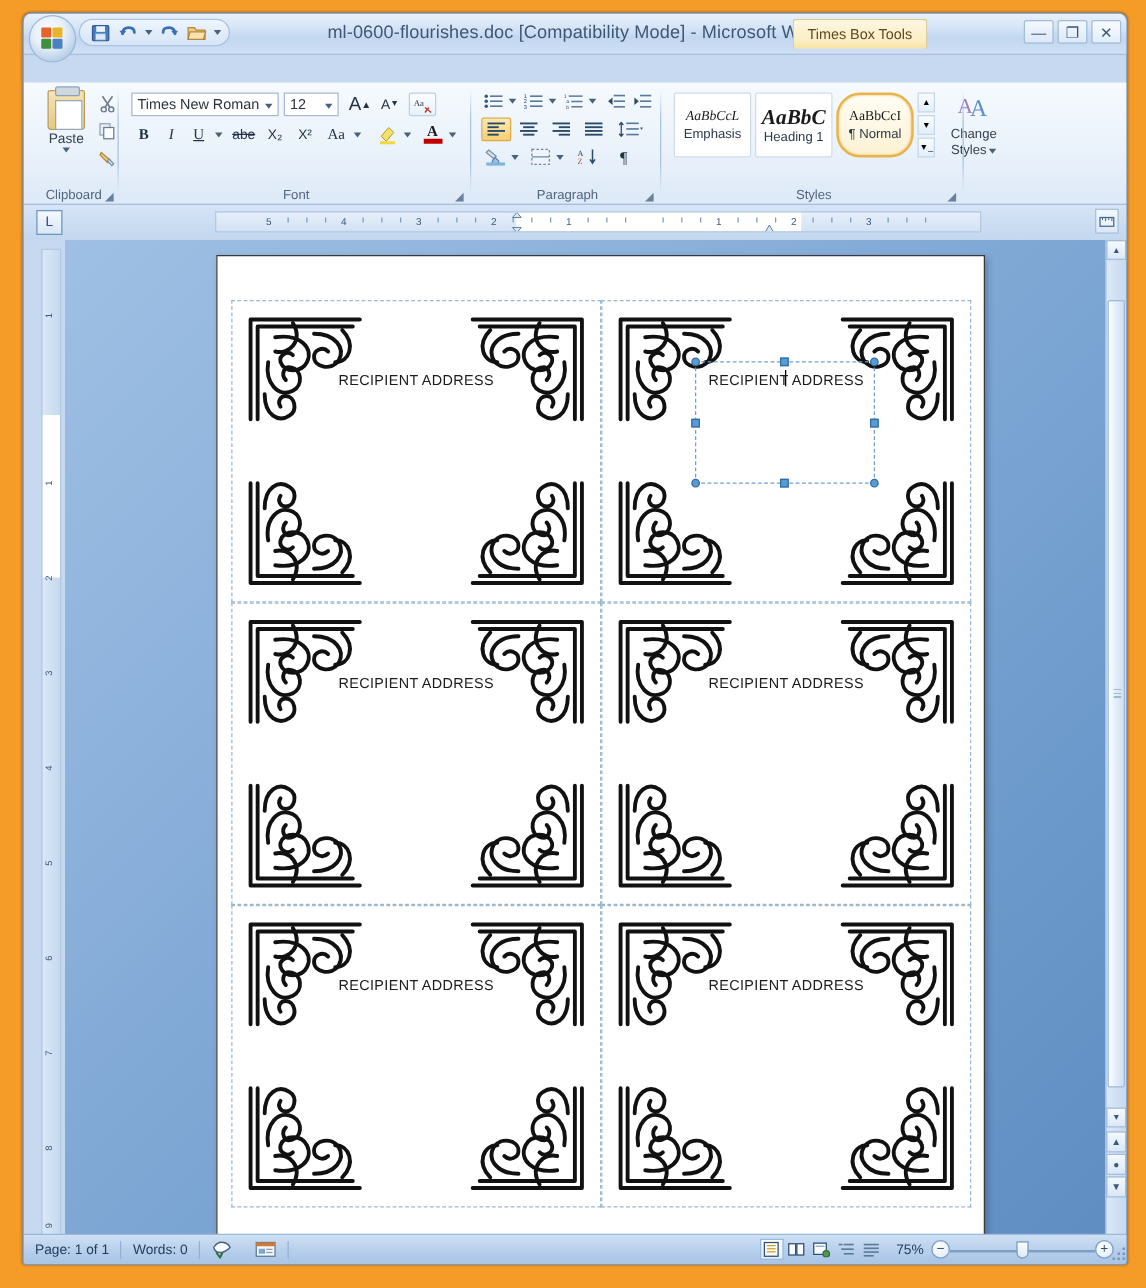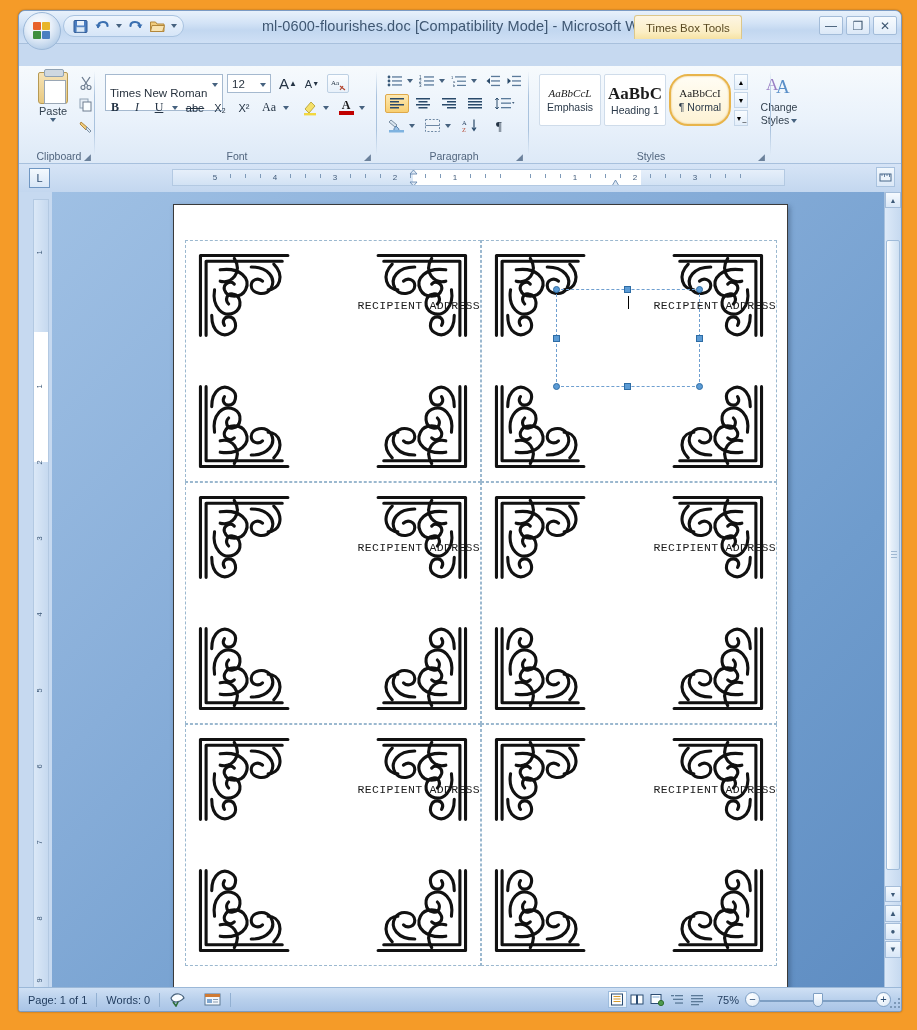--- a/index.html
+++ b/index.html
@@ -246,22 +246,22 @@
     display: grid; grid-template-columns: 1fr 1fr; grid-template-rows: 1fr 1fr 1fr;
   }
   .label-cell {
     position: relative;
     border: 1px dashed #9bb8cf;
     overflow: hidden;
   }
   .label-cell .frame-svg { position:absolute; left:6px; top:6px; width:calc(100% - 12px); height:calc(100% - 12px); }
   .lbl-text {
     position: absolute; left: 0; right: 0; top: 24%;
-    text-align: right;
-    font-family: Liberation Mono, monospace;
+    text-align: center;
+    font-family: Liberation Sans, sans-serif;
     font-size: 11.5px; color: #1c1c1c; letter-spacing: .3px;
   }
 
   
   #textbox-sel {
     position:absolute; left: 25%; top: 20%; width: 49%; height: 41%;
     border: 1px dashed #6f9fd0;
   }
   .handle { position:absolute; width:7px; height:7px; background:#5b9bd5; border:1px solid #2e6ca4; }
   .handle.round { border-radius:50%; }
@@ -400,21 +400,21 @@
             <path d="M2 2 L9 8 L7 10 L1 4 Z" fill="#f0cc7d" stroke="#b2873b"></path>
             <path d="M8 7 L12 11 L10.5 12.5 L7 9 Z" fill="#d8e4ef" stroke="#7b8fa3"></path>
           </svg>
       </div>
       <div class="glabel">Clipboard</div>
       <div class="dl" style="right:4px;">◢</div>
       <div class="gsep" style="right:0;"></div>
     </div>
 
     <div class="rgroup" id="g-font">
-      <div class="ctl" style="left:8px;top:8px;width:118px;height:37px;padding-left:4px;">
+      <div class="ctl" style="left:8px;top:8px;width:118px;height:19px;padding-left:4px;">
         <span>Times New Roman</span>
         <span class="arw" style="position:absolute;right:4px;top:8px;"></span>
       </div>
       <div class="ctl" style="left:130px;top:8px;width:44px;height:19px;padding-left:4px;">
         <span>12</span>
         <span class="arw" style="position:absolute;right:4px;top:8px;"></span>
       </div>
       <div class="rbtn" style="left:180px;top:8px;width:22px;height:19px;font-size:15px;">
         <span>A</span>
           <sup style="font-size:8px;">▲</sup>
@@ -597,21 +597,21 @@
       <div class="dl" style="right:6px;">◢</div>
       <div class="gsep" style="right:0;"></div>
     </div>
 
     <div class="rgroup" id="g-styles">
       <div class="style-card" style="left:8px;">
         <span class="sc-sample" style="font-family:'Liberation Serif',serif;font-style:italic;">AaBbCcL</span>
         <span class="sc-name">Emphasis</span>
       </div>
       <div class="style-card" style="left:73px;">
-        <span class="sc-sample" style="font-family:'Liberation Serif',serif;font-weight:bold;font-size:17px;">AaBbC</span>
+        <span class="sc-sample" style="font-family:'Liberation Serif',serif;font-weight:bold;font-size:17px;font-style:italic;">AaBbC</span>
         <span class="sc-name">Heading 1</span>
       </div>
       <div class="style-card sel" style="left:138px;border-radius:19px;">
         <span class="sc-sample" style="font-family:'Liberation Serif',serif;">AaBbCcI</span>
         <span class="sc-name">¶ Normal</span>
       </div>
       <div class="scroll-stack" style="left:203px;">
         <div class="ss-b">▲</div>
         <div class="ss-b">▼</div>
         <div class="ss-b">▼_</div>

